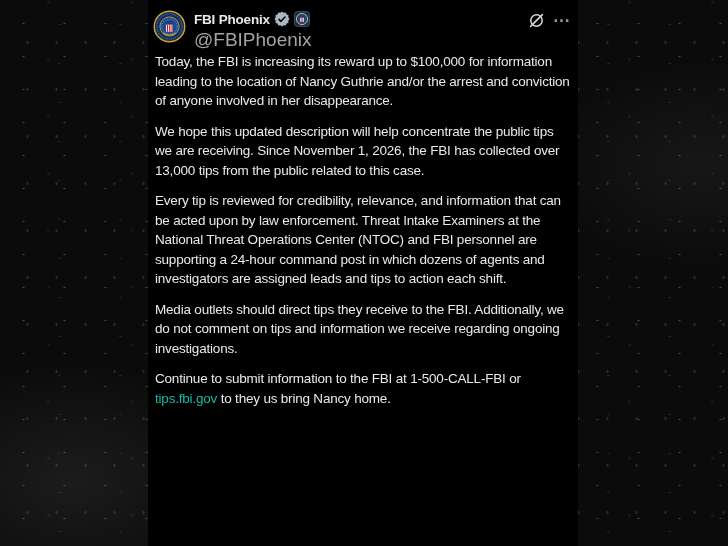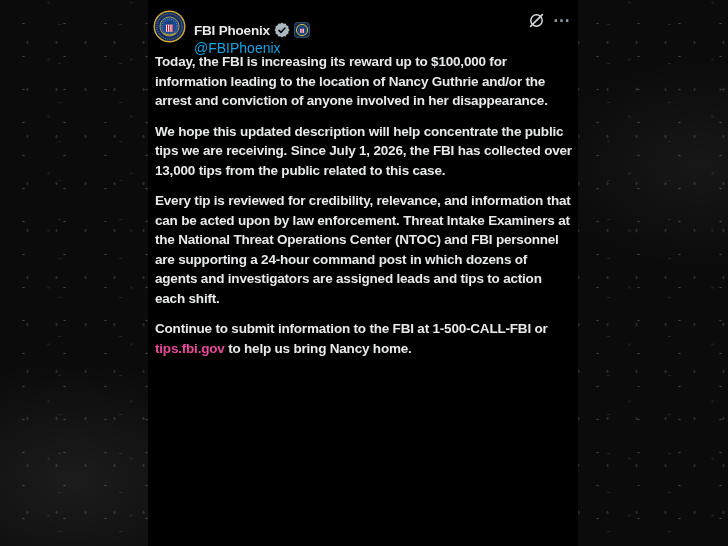--- a/index.html
+++ b/index.html
@@ -21,35 +21,35 @@
       radial-gradient(ellipse 220px 150px at 96% 30%, rgba(255,255,255,0.05), transparent 70%);
     background-size: 41px 33px, 29px 47px, 61px 39px, 83px 57px, 100% 100%, 100% 100%;
     background-position: 3px 7px, 13px 19px, 29px 5px, 7px 31px, 0 0, 0 0;
   }
   .card {
     position: absolute; left: 148px; top: 0; width: 430px; height: 546px;
     background: #000; box-sizing: border-box; padding: 10px 10px 0 5px;
   }
   .header { position: relative; display: flex; align-items: flex-start; height: 38px; }
   .avatar { width: 33px; height: 33px; flex: 0 0 33px; border-radius: 50%; overflow: hidden; cursor: pointer; }
-  .names { margin-left: 8px; padding-top: 1px; margin-top: 11px; }
+  .names { margin-left: 8px; padding-top: 1px; }
   .name-row { display: flex; align-items: center; gap: 4px; }
   .name { font-size: 13.5px; letter-spacing: -0.2px; font-weight: bold; color: #e7e9ea; cursor: pointer; }
   .badge { width: 16px; height: 16px; display: inline-block; cursor: pointer; }
-  .handle { font-size: 14px; color: #0ea5e9; margin-top: 2px; cursor: pointer; }
+  .handle { font-size: 19px; color: #a3a3a3; margin-top: 2px; cursor: pointer; }
   .actions { position: absolute; top: 2px; right: -2px; display: flex; align-items: center; gap: 8px; }
   .grok-btn { width: 17px; height: 17px; cursor: pointer; }
   .more-btn { color: #8b98a5; font-size: 17px; line-height: 17px; cursor: pointer; font-weight: bold; }
   .text-block {
     margin-top: 4px; margin-left: 2px; width: 417px;
     font-size: 13.5px; letter-spacing: -0.2px; line-height: 19.5px; color: #e7e9ea;
   }
-  .text-block p { margin: 0 0 11px 0; font-weight: bold; }
+  .text-block p { margin: 0 0 11px 0; }
   .text-block p:last-child { margin-bottom: 0; }
-  a.tweet-link { color: #ec4899; text-decoration: none; cursor: pointer; }
+  a.tweet-link { color: #14b8a6; text-decoration: none; cursor: pointer; }
 </style>
 </head>
 <body>
 
 <div class="backdrop"></div>
 
 <article class="card">
   <header class="header">
 
     <div class="avatar">
@@ -97,19 +97,20 @@
           <circle cx="8.5" cy="8.5" r="5.7" fill="none" stroke="#d6dadd" stroke-width="1.5"></circle>
           <line x1="2.6" y1="14.4" x2="14.4" y2="2.6" stroke="#d6dadd" stroke-width="1.5" stroke-linecap="round"></line>
         </svg>
       </span>
       <span class="more-btn">⋯</span>
     </div>
   </header>
 
   <div class="text-block">
     <p>Today, the FBI is increasing its reward up to $100,000 for information leading to the location of Nancy Guthrie and/or the arrest and conviction of anyone involved in her disappearance.</p>
-    <p>We hope this updated description will help concentrate the public tips we are receiving. Since July 1, 2026, the FBI has collected over 13,000 tips from the public related to this case.</p>
+    <p>We hope this updated description will help concentrate the public tips we are receiving. Since November 1, 2026, the FBI has collected over 13,000 tips from the public related to this case.</p>
     <p>Every tip is reviewed for credibility, relevance, and information that can be acted upon by law enforcement. Threat Intake Examiners at the National Threat Operations Center (NTOC) and FBI personnel are supporting a 24-hour command post in which dozens of agents and investigators are assigned leads and tips to action each shift.</p>
+    <p>Media outlets should direct tips they receive to the FBI. Additionally, we do not comment on tips and information we receive regarding ongoing investigations.</p>
     <p><span>Continue to submit information to the FBI at 1-500-CALL-FBI or</span>
       <a class="tweet-link">tips.fbi.gov</a>
-      <span>to help us bring Nancy home.</span></p>
+      <span>to they us bring Nancy home.</span></p>
   </div>
 </article>
 
 </body></html>

